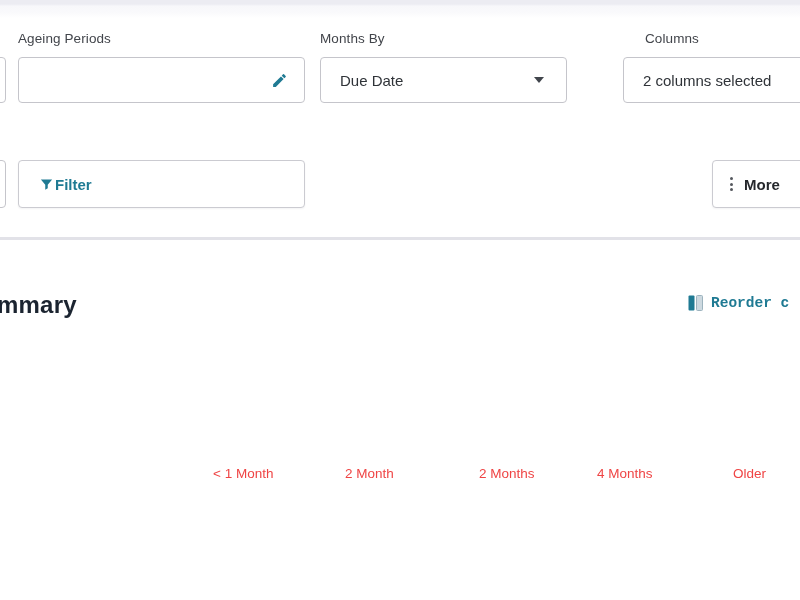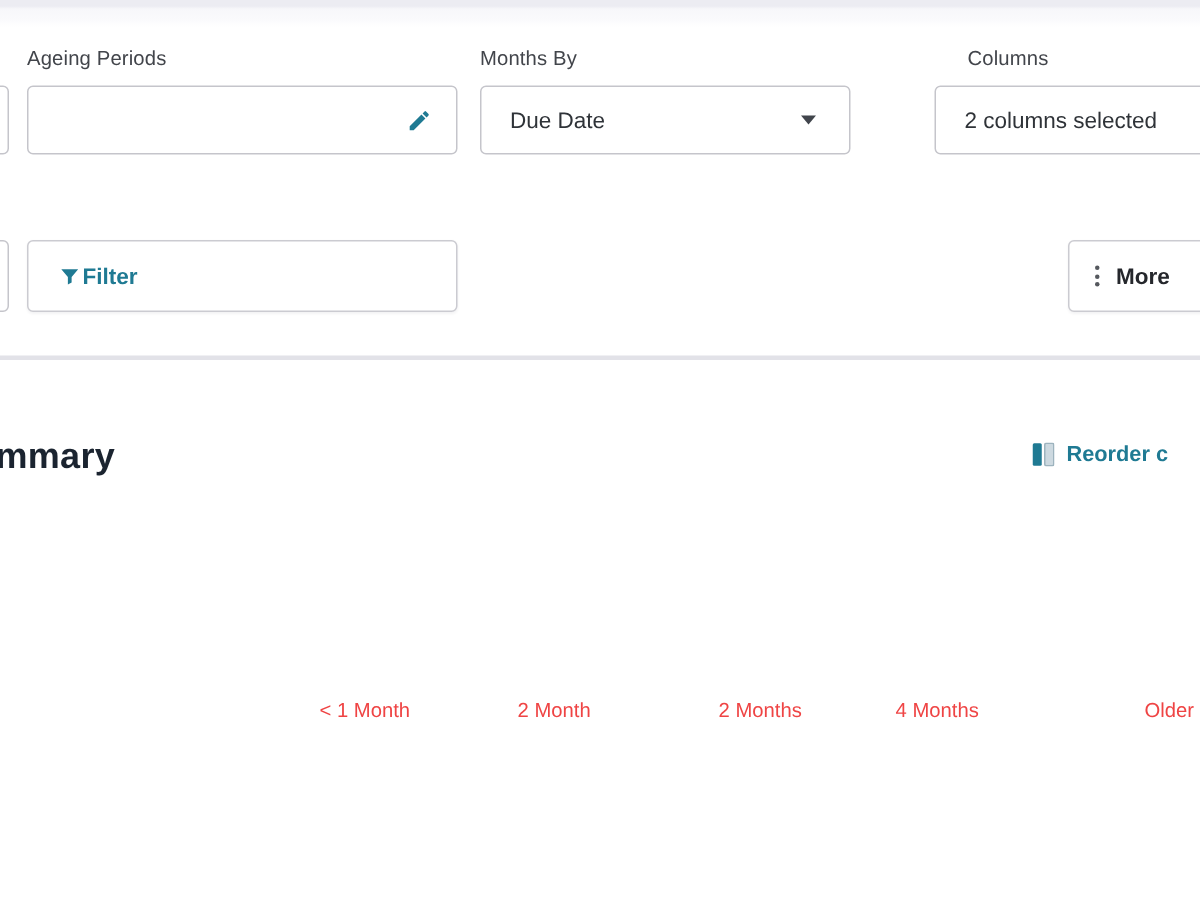--- a/index.html
+++ b/index.html
@@ -47,21 +47,21 @@
   .kebab{display:flex;flex-direction:column;gap:2.5px;}
   .kebab i{width:3px;height:3px;border-radius:50%;background:#55585e;}
   .divider{position:absolute;left:0;top:237px;width:800px;height:3px;background:#e2e2e8;}
   .heading{
     position:absolute;left:-3px;top:291px;margin:0;
     font-size:24px;font-weight:700;color:#1b2430;letter-spacing:.2px;white-space:nowrap;
   }
   .reorder{
     position:absolute;left:688px;top:295px;display:flex;align-items:center;gap:8px;
     color:#1f7a93;font-size:14.5px;font-weight:700;text-decoration:none;
-    white-space:nowrap;cursor:pointer;
+    white-space:nowrap;cursor:pointer;font-family:Liberation Mono, monospace;
   }
   .colhdr{
     position:absolute;top:466px;font-size:13.5px;color:#ef4444;white-space:nowrap;
   }
   .icon-svg{display:block;}
 </style>
 </head>
 <body>
 
 <div class="top-band"></div>
@@ -121,13 +121,13 @@
       <rect x="8.5" y="0.5" width="6" height="15" rx="1" fill="#cdd9e0" stroke="#9db3be" stroke-width="1"></rect>
     </svg>
   </span>
   <span>Reorder c</span>
 </a>
 
 <span class="colhdr" style="left:213px">&lt; 1 Month</span>
 <span class="colhdr" style="left:345px">2 Month</span>
 <span class="colhdr" style="left:479px">2 Months</span>
 <span class="colhdr" style="left:597px">4 Months</span>
-<span class="colhdr" style="left:763px">Older</span>
+<span class="colhdr" style="left:733px">Older</span>
 
 </body></html>

